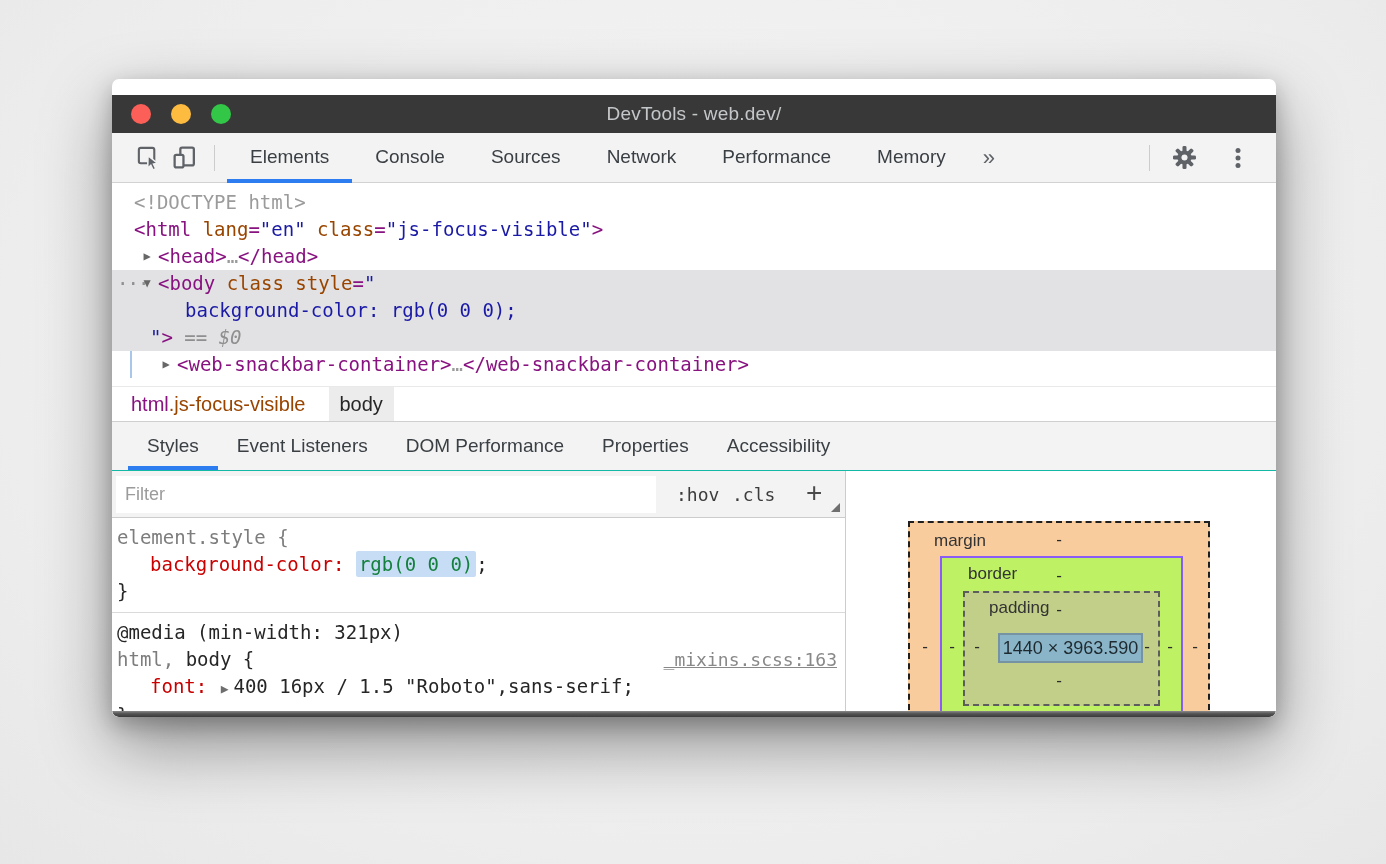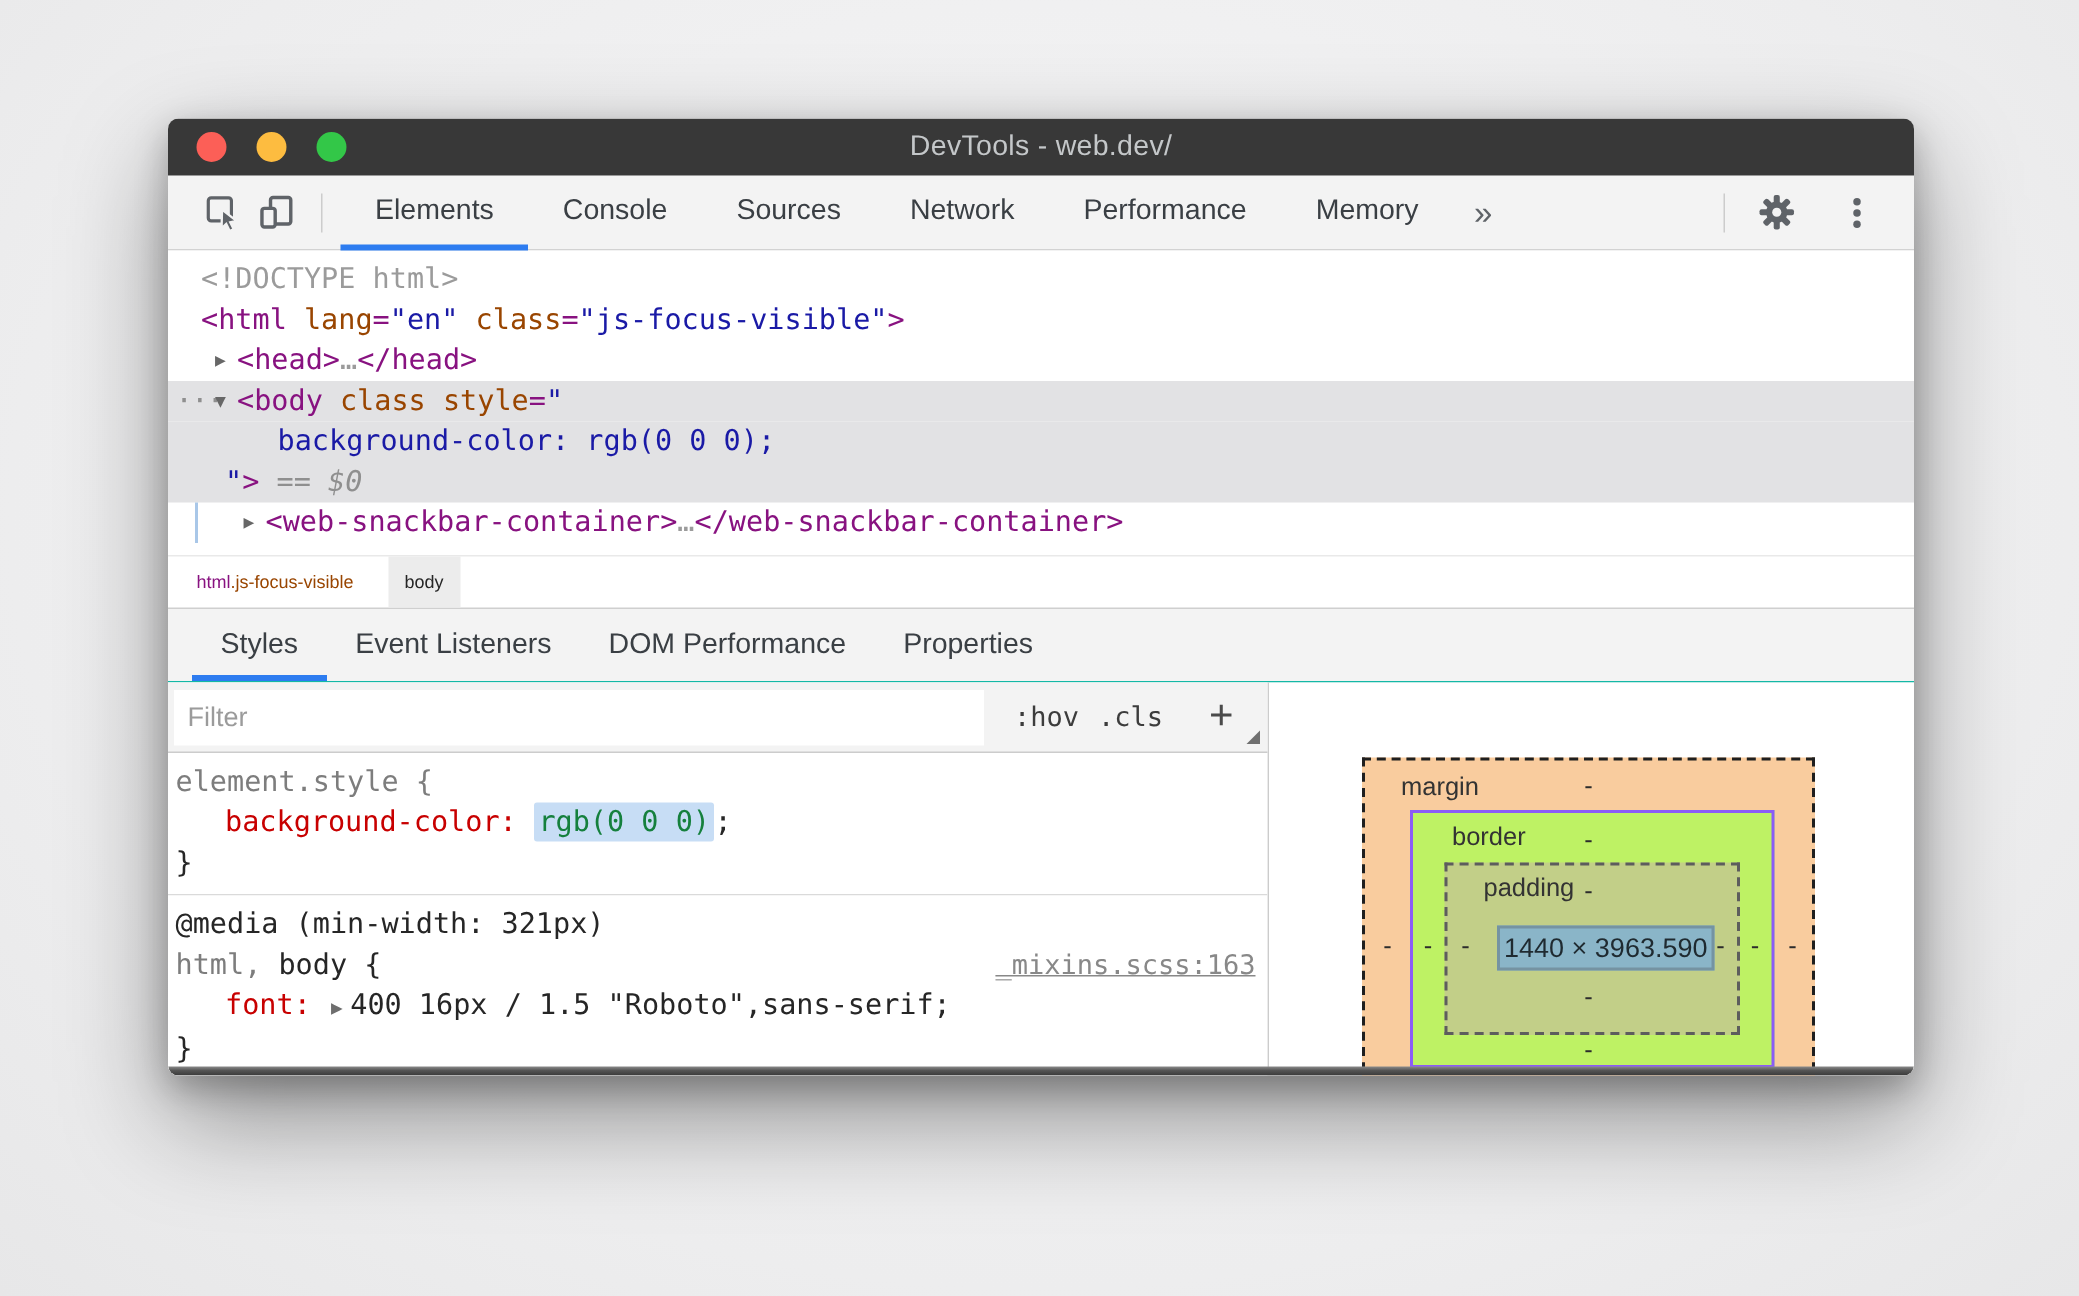--- a/index.html
+++ b/index.html
@@ -10,21 +10,21 @@
   .window { position:absolute; left:112px; top:79px; width:1164px; height:638px;
             background:#fff; border-radius:7px; overflow:hidden;
             box-shadow:0 28px 70px rgba(0,0,0,.40), 0 8px 22px rgba(0,0,0,.25);
             display:flex; flex-direction:column; }
   .window::after { content:""; position:absolute; left:0; right:0; bottom:0; height:6px;
             background:linear-gradient(180deg,#8a8a8a 0%,#545454 45%,#3a3a3a 100%);
             border-radius:0 0 7px 7px; z-index:60; }
 
   
   .titlebar { position:relative; height:38px; background:#383838; flex:none;
-              display:flex; align-items:center; justify-content:center; }
+              display:flex; align-items:center; justify-content:center;margin-top:16px; }
   .traffic { position:absolute; left:19px; top:9px; display:flex; gap:20px; }
   .tl { width:20px; height:20px; border-radius:50%; display:block; }
   .tl.red { background:#fc5f57; } .tl.yellow { background:#fdbc40; } .tl.green { background:#33c748; }
   .title { color:#c4c7c9; font-size:19px; letter-spacing:.2px; }
 
   
   .toolbar { height:50px; flex:none; background:#f3f3f3; border-bottom:1px solid #d2d2d2;
              display:flex; align-items:center; padding-left:18px; }
   .icon-btn { background:none; border:none; width:36px; height:36px; display:flex;
               align-items:center; justify-content:center; cursor:pointer; flex:none; }
@@ -56,21 +56,21 @@
   .tk-val { color:#1a1aa6; }
   .tk-blk { color:#262626; }
   .tk-sel { color:#7d7d7d; }
   .tk-prop{ color:#c80000; }
   .tk-hlval { color:#15803d; background:#c7ddf5; border-radius:2px; padding:2px 3px; }
   .tk-tri { color:#6e6e6e; font-size:13px; padding:0 5px 0 2px; }
 
   
   .breadcrumb-bar { height:36px; flex:none; background:#fff; border-top:1px solid #e9e9e9;
                     border-bottom:1px solid #cfcfcf; display:flex; align-items:stretch; padding-left:8px;
-                    font-size:12px; }
+                    font-size:20px; }
   .crumb { display:flex; align-items:center; padding:0 11px; cursor:pointer; margin-right:12px; white-space:pre; }
   .crumb.selected { background:#ececec; }
 
   
   .side-tabs { height:49px; flex:none; background:#f3f3f3; border-bottom:1px solid #14b8a6;
                display:flex; align-items:stretch; padding-left:16px; }
   .side-tabs .tab { line-height:47px; padding:0 19px; font-size:19px; }
 
   
   .lower { flex:1; display:flex; min-height:0; }
@@ -191,20 +191,21 @@
     <div class="breadcrumb-bar">
         <div class="crumb"><span class="tk-tag">html</span><span class="tk-attr">.js-focus-visible</span></div>
         <div class="crumb selected"><span class="tk-blk">body</span></div>
       </div>
 
     <div class="side-tabs">
         <div class="tab selected">Styles</div>
         <div class="tab">Event Listeners</div>
         <div class="tab">DOM Performance</div>
         <div class="tab">Properties</div>
+        <div class="tab">Accessibility</div>
       </div>
 
     <div class="lower">
       <div class="styles-col">
         <div class="filter-row">
           <input class="filter-input" placeholder="Filter" style="">
           <span class="f-btn f-hov">:hov</span>
           <span class="f-btn f-cls">.cls</span>
           <span class="f-btn f-plus">+</span>
           <span class="corner"></span>

